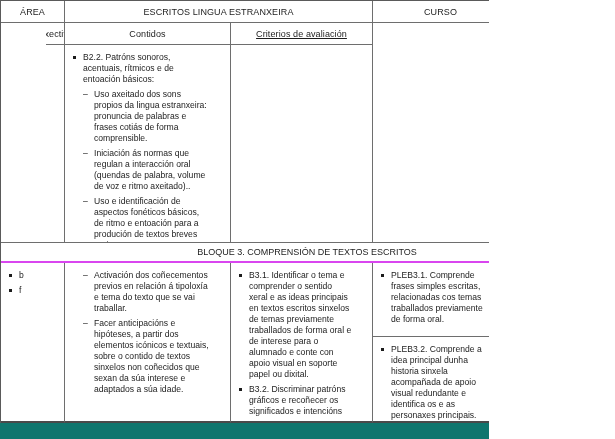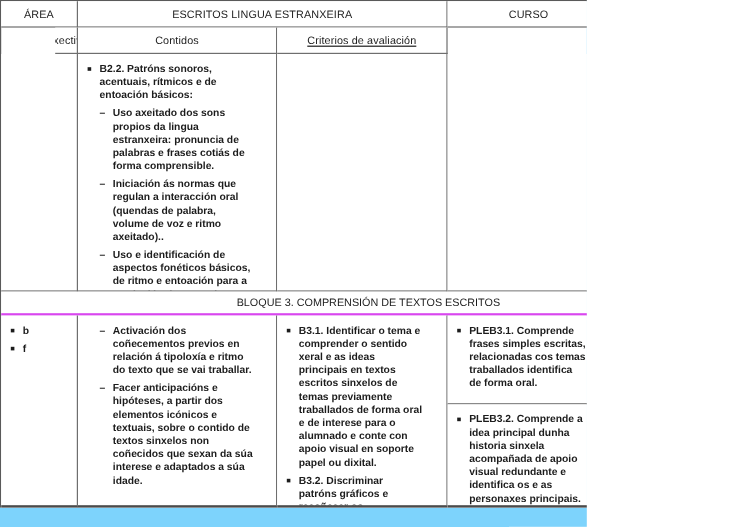--- a/index.html
+++ b/index.html
@@ -3,21 +3,21 @@
 <meta charset="utf-8">
 <style>
   html, body { margin: 0; padding: 0; }
   body {
     width: 615px; height: 439px;
     background: #ffffff;
     font-family: "Liberation Sans", "DejaVu Sans", sans-serif;
     color: #1c1c1c;
     -webkit-font-smoothing: antialiased;
   }
-  .doc { position: relative; width: 489px; height: 439px; background: #7dd3fc; overflow: hidden; }
+  .doc { position: relative; width: 489px; height: 439px; background: #0f766e; overflow: hidden; }
 
   .table {
     position: absolute; left: 0; top: 0;
     width: 613px;
     display: grid;
     grid-template-columns: 64px 166px 142px 136px 105px;
     grid-template-rows: 22px 22px 198px 20px 74px 86px;
     border-top: 1px solid #5a5a5a;
     border-left: 1px solid #5a5a5a;
     background: #ffffff;
@@ -32,21 +32,20 @@
   .hcell {
     display: flex; align-items: center; justify-content: center;
     text-align: center;
     font-size: 9px;
     letter-spacing: 0.1px;
   }
   .content {
     padding: 7px 19px 2px 7px;
     font-size: 8.6px;
     line-height: 11px;
-    font-weight: bold;
   }
   .banner {
     grid-column: 1 / -1;
     display: flex; align-items: center; justify-content: center;
     font-size: 9px;
     border-bottom: 2px solid #d946ef;
   }
   .last { border-bottom: 2px solid #4a4a4a; }
 
   
@@ -108,31 +107,31 @@
     <div class="cell banner" style="grid-row:4;">
         <span>BLOQUE 3. COMPRENSIÓN DE TEXTOS ESCRITOS</span>
       </div>
 
     <div class="cell content last" style="grid-column:1; grid-row:5 / 7;">
       <div class="li sq"><span>b</span></div>
       <div class="li sq"><span>f</span></div>
     </div>
 
     <div class="cell content last" style="grid-column:2; grid-row:5 / 7;">
-      <div class="li dash"><span>Activación dos coñecementos previos en relación á tipoloxía e ritmo do texto que se vai traballar.</span></div>
+      <div class="li dash"><span>Activación dos coñecementos previos en relación á tipoloxía e tema do texto que se vai traballar.</span></div>
       <div class="li dash"><span>Facer anticipacións e hipóteses, a partir dos elementos icónicos e textuais, sobre o contido de textos sinxelos non coñecidos que sexan da súa interese e adaptados a súa idade.</span></div>
     </div>
 
     <div class="cell content last" style="grid-column:3; grid-row:5 / 7;">
       <div class="li sq"><span>B3.1. Identificar o tema e comprender o sentido xeral e as ideas principais en textos escritos sinxelos de temas previamente traballados de forma oral e de interese para o alumnado e conte con apoio visual en soporte papel ou dixital.</span></div>
       <div class="li sq"><span>B3.2. Discriminar patróns gráficos e recoñecer os significados e intencións</span></div>
     </div>
 
     <div class="cell content" style="grid-column:4; grid-row:5;">
-      <div class="li sq"><span>PLEB3.1. Comprende frases simples escritas, relacionadas cos temas traballados identifica de forma oral.</span></div>
+      <div class="li sq"><span>PLEB3.1. Comprende frases simples escritas, relacionadas cos temas traballados previamente de forma oral.</span></div>
     </div>
     <div class="cell content" style="grid-column:5; grid-row:5;">
       <div class="li sq"><span>CCL</span></div>
     </div>
 
     <div class="cell content last" style="grid-column:4; grid-row:6;">
       <div class="li sq"><span>PLEB3.2. Comprende a idea principal dunha historia sinxela acompañada de apoio visual redundante e identifica os e as personaxes principais.</span></div>
     </div>
     <div class="cell content last" style="grid-column:5; grid-row:6;">
       <div class="li sq"><span>CCL</span></div>

